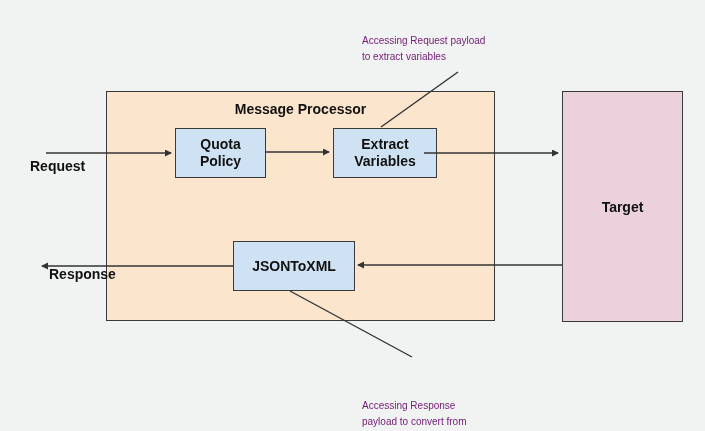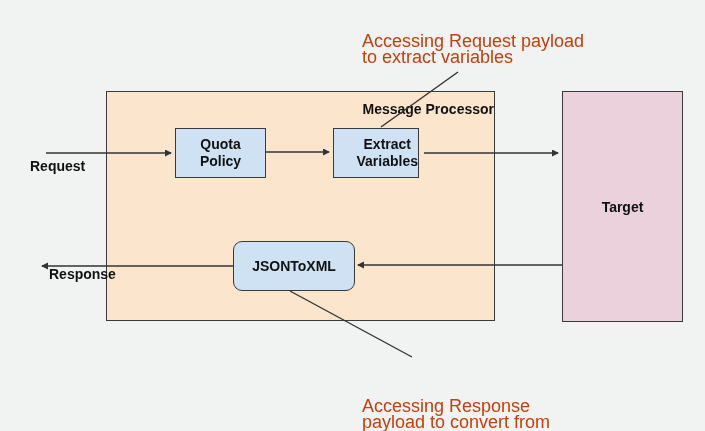--- a/index.html
+++ b/index.html
@@ -22,39 +22,39 @@
     border: 1.6px solid #3a3a3a;
   }
   .mp-box {
     left: 106px; top: 91px;
     width: 389px; height: 230px;
     background: var(--processor-fill, #fce5cd);
   }
   .mp-title {
     position: absolute;
     left: 0; right: 0; top: 9px;
-    text-align: right;
+    text-align: center;
     font-weight: bold;
     font-size: 14px;
     line-height: 16px;
   }
   .node {
     background: var(--policy-fill, #cfe2f3);
     display: flex;
     align-items: center;
     justify-content: center;
     text-align: center;
     font-weight: bold;
     font-size: 14px;
     line-height: 17px;
     white-space: pre-line;
   }
   .node-quota   { left: 175px; top: 128px; width: 91px;  height: 50px; }
-  .node-extract { left: 333px; top: 128px; width: 86px;  height: 50px; justify-content: flex-end; }
-  .node-json    { left: 233px; top: 241px; width: 122px; height: 50px; border-radius: 9px; }
+  .node-extract { left: 333px; top: 128px; width: 104px;  height: 50px; }
+  .node-json    { left: 233px; top: 241px; width: 122px; height: 50px; }
   .target-box {
     left: 562px; top: 91px;
     width: 121px; height: 231px;
     background: var(--target-fill, #ead1dc);
     display: flex;
     align-items: center;
     justify-content: center;
     font-weight: bold;
     font-size: 14px;
   }
@@ -62,24 +62,24 @@
     position: absolute;
     font-weight: bold;
     font-size: 14px;
     line-height: 16px;
     margin-top: 29px;
   }
   .label-request  { left: 30px; top: 129px; }
   .label-response { left: 17px; top: 237px; padding-left: 32px; }
   .annotation {
     position: absolute;
-    font-size: 18px;
+    font-size: 10px;
     line-height: 16px;
     white-space: pre-line;
-    color: #c2410c;
+    color: #701a75;
   }
   .annotation-top    { left: 362px; top: 33px;  }
   .annotation-bottom { left: 362px; top: 366px; margin-top: 32px; }
   .wires {
     position: absolute;
     left: 0; top: 0;
     width: 705px; height: 431px;
     pointer-events: none;
   }
   .wires line {

